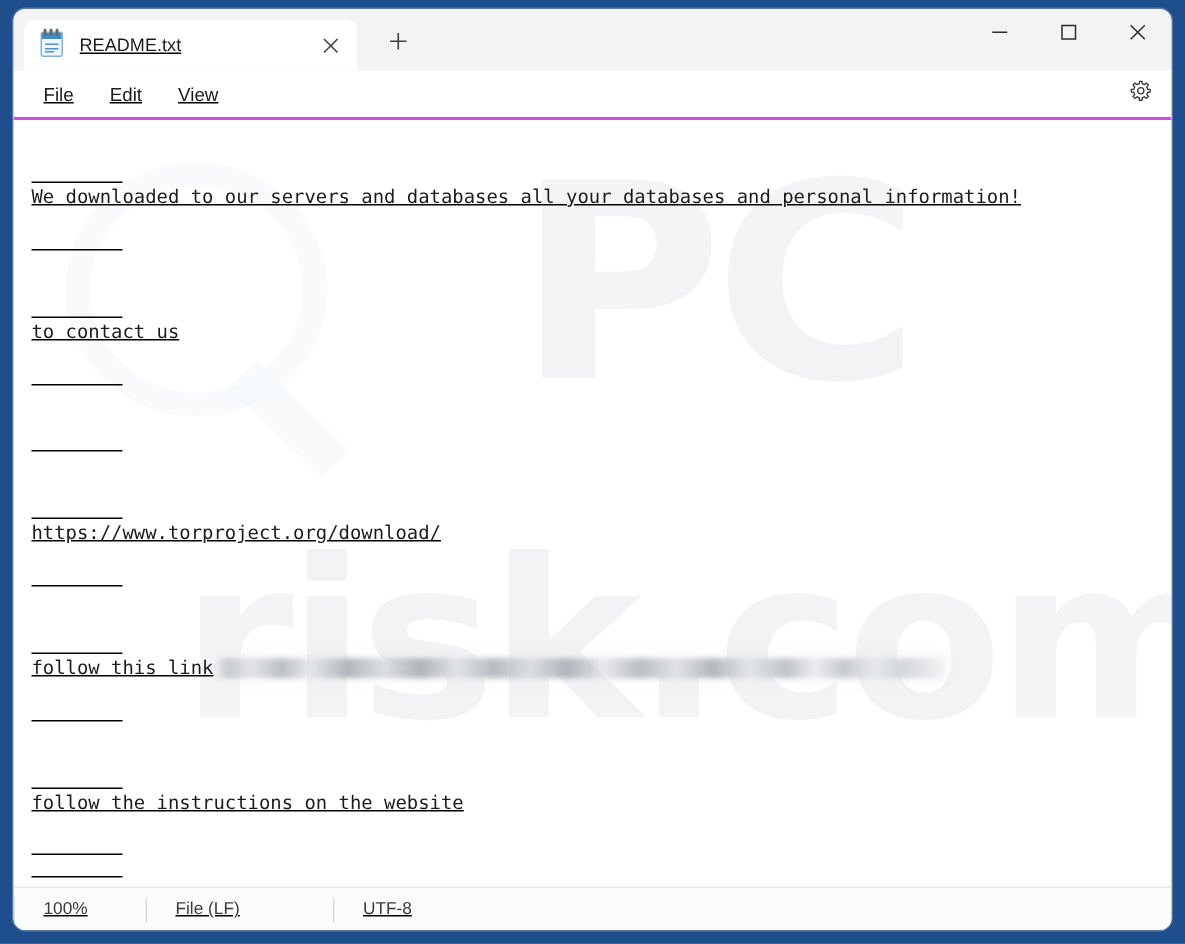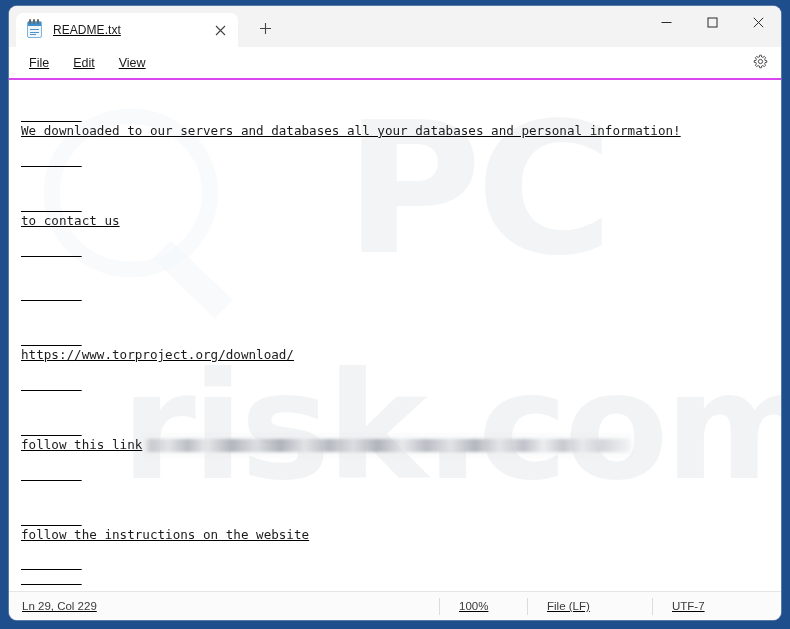--- a/index.html
+++ b/index.html
@@ -423,20 +423,19 @@
         
         
         
         
         
       </div>
 
     </div>
 
     <div id="statusbar">
-      <div id="status-lncol">Ln 29, Col 229</div>
       <div class="status-cell" id="status-zoom">100%</div>
       <div class="status-cell" id="status-eol">File (LF)</div>
-      <div class="status-cell" id="status-enc">UTF-7</div>
+      <div class="status-cell" id="status-enc">UTF-8</div>
     </div>
 
   </div>
 </div>
 
 </body></html>

